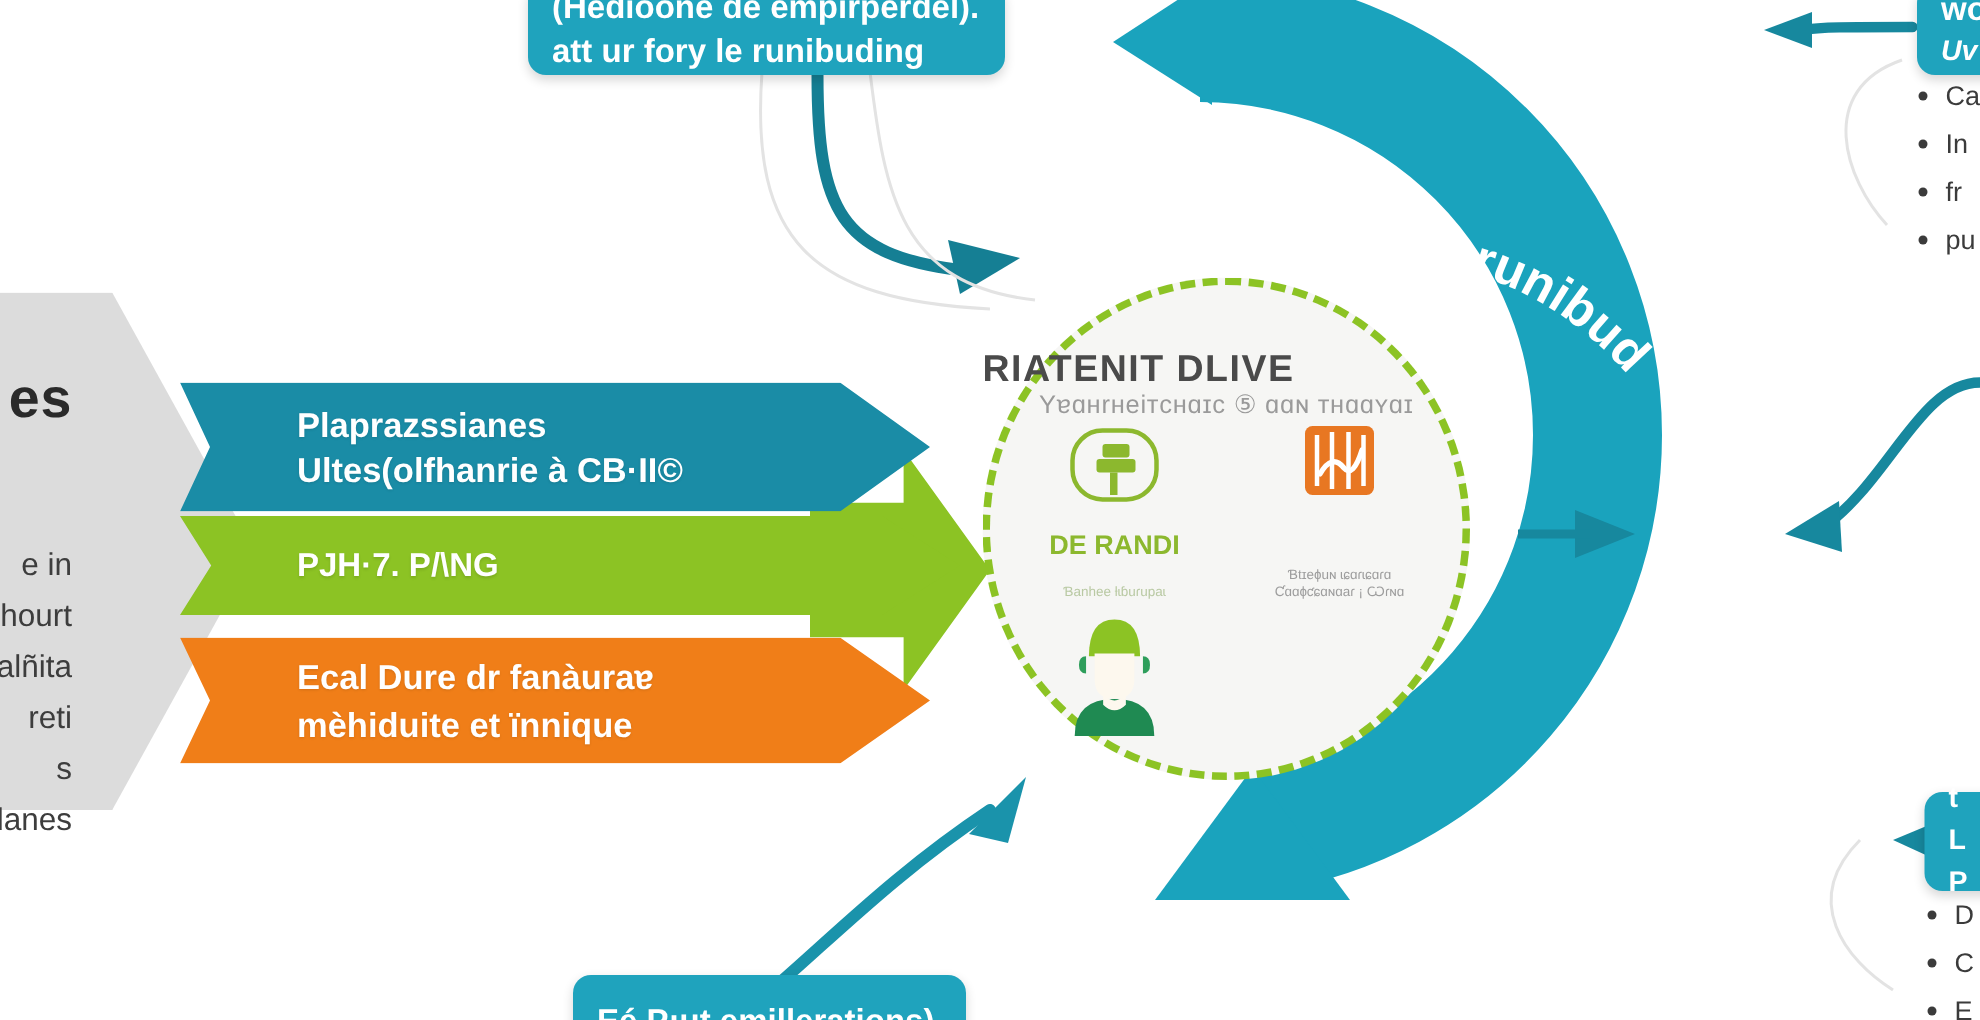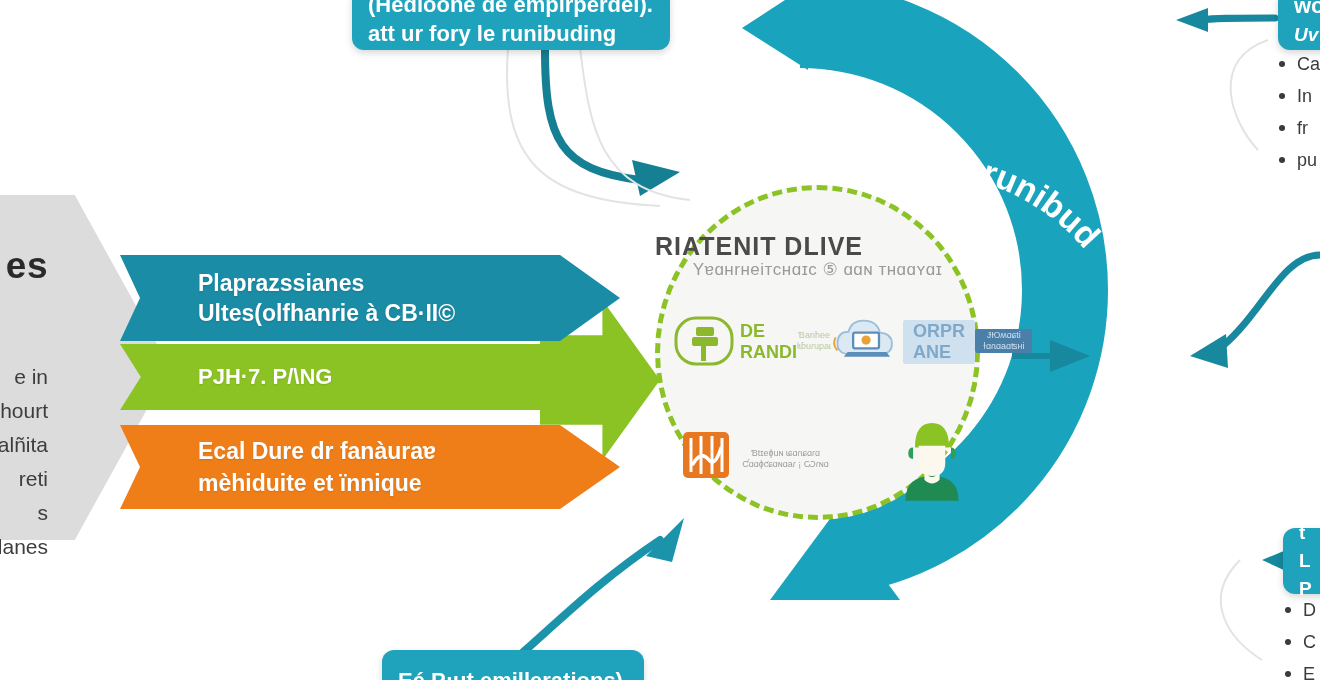--- a/index.html
+++ b/index.html
@@ -84,21 +84,21 @@
   }
   .cc-sub{
     position:absolute;left:655px;top:259px;width:325px;text-align:center;
     font-size:17px;color:#9a9a9a;letter-spacing:.5px;
   }
   .cc-grid{
     position:absolute;left:668px;top:282px;width:300px;height:235px;
     display:grid;grid-template-columns:1fr 1fr;grid-template-rows:1fr 1fr;
     gap:0px;
   }
-  .cc-cell{display:flex;flex-direction:row;align-items:center;justify-content:center;}
+  .cc-cell{display:flex;flex-direction:column;align-items:center;justify-content:space-between;}
   .cc-label{font-size:18px;font-weight:bold;margin-top:2px;}
   .cc-caption{font-size:9px;line-height:11px;text-align:center;margin-top:1px;}
 
   .icon-box{width:72px;height:56px;display:flex;align-items:center;justify-content:center;}
 
   .lbl-green{color:#8cb82e;}
   .cap-green{color:#b9c9a3;}
   .lbl-blue{color:#7fa8c9;background:#cfe0ef;padding:1px 10px;border-radius:2px;}
   .cap-blue{color:#9dbdd6;background:#4a7fa8;padding:1px 8px;border-radius:2px;color:#cfe0ef;}
   .cap-gray{color:#9d9d9d;}
@@ -251,33 +251,20 @@
           <rect x="8" y="3" width="56" height="46" rx="20" fill="none" stroke="#8cb82e" stroke-width="3"></rect>
           <rect x="28" y="12" width="18" height="9" rx="2" fill="#8cb82e"></rect>
           <rect x="24" y="22" width="26" height="9" rx="2" fill="#8cb82e"></rect>
           <rect x="33" y="31" width="5" height="15" fill="#8cb82e"></rect>
         </svg>
       </div>
       <div class="cc-label lbl-green">DE RANDI</div>
       <div class="cc-caption cap-green">Ɓanhee ƚɩɓuɾupaɩ</div>
     </div>
 
-    <div class="cc-cell">
-      <div class="icon-box">
-        <svg width="78" height="52" viewBox="0 0 78 52">
-          <path d="M16 40 q-10 -2 -9 -13 q1 -11 12 -11 q3 -12 16 -12 q15 0 18 13 q13 1 13 12 q0 11 -12 11 Z" fill="#dce9f3" stroke="#9bbfd9" stroke-width="2"></path>
-          <path d="M5 22 q-4 8 2 14" fill="none" stroke="#e8a23a" stroke-width="2"></path>
-          <rect x="24" y="17" width="28" height="17" rx="2" fill="#ffffff" stroke="#5b8fb9" stroke-width="2.5"></rect>
-          <circle cx="38" cy="25" r="5" fill="#e8a23a"></circle>
-          <path d="M18 38 h42 l4 5 h-50 Z" fill="#5b8fb9"></path>
-        </svg>
-      </div>
-      <div class="cc-label lbl-blue">ORPR ANE</div>
-      <div class="cc-caption cap-blue">ɈЮʍɑɕtі ɫɑɾɩɑаɑʦні</div>
-    </div>
 
     <div class="cc-cell">
       <div class="icon-box">
         <svg width="70" height="60" viewBox="0 0 70 60">
           <rect x="12" y="4" width="46" height="46" rx="5" fill="#e87722"></rect>
           <g stroke="#ffffff" stroke-width="3">
             <line x1="20" y1="10" x2="20" y2="44"></line>
             <line x1="30" y1="8" x2="30" y2="46"></line>
             <line x1="41" y1="8" x2="41" y2="46"></line>
             <line x1="51" y1="10" x2="51" y2="44"></line>

